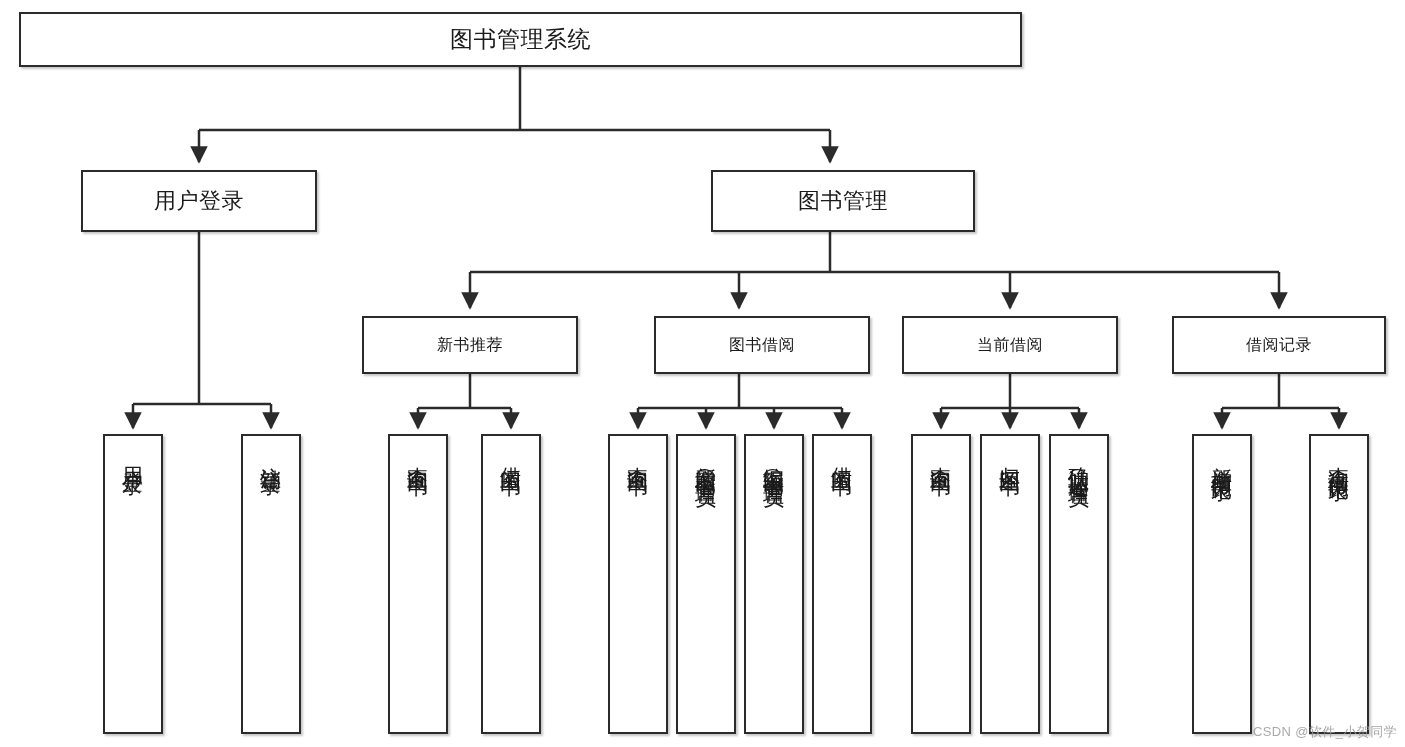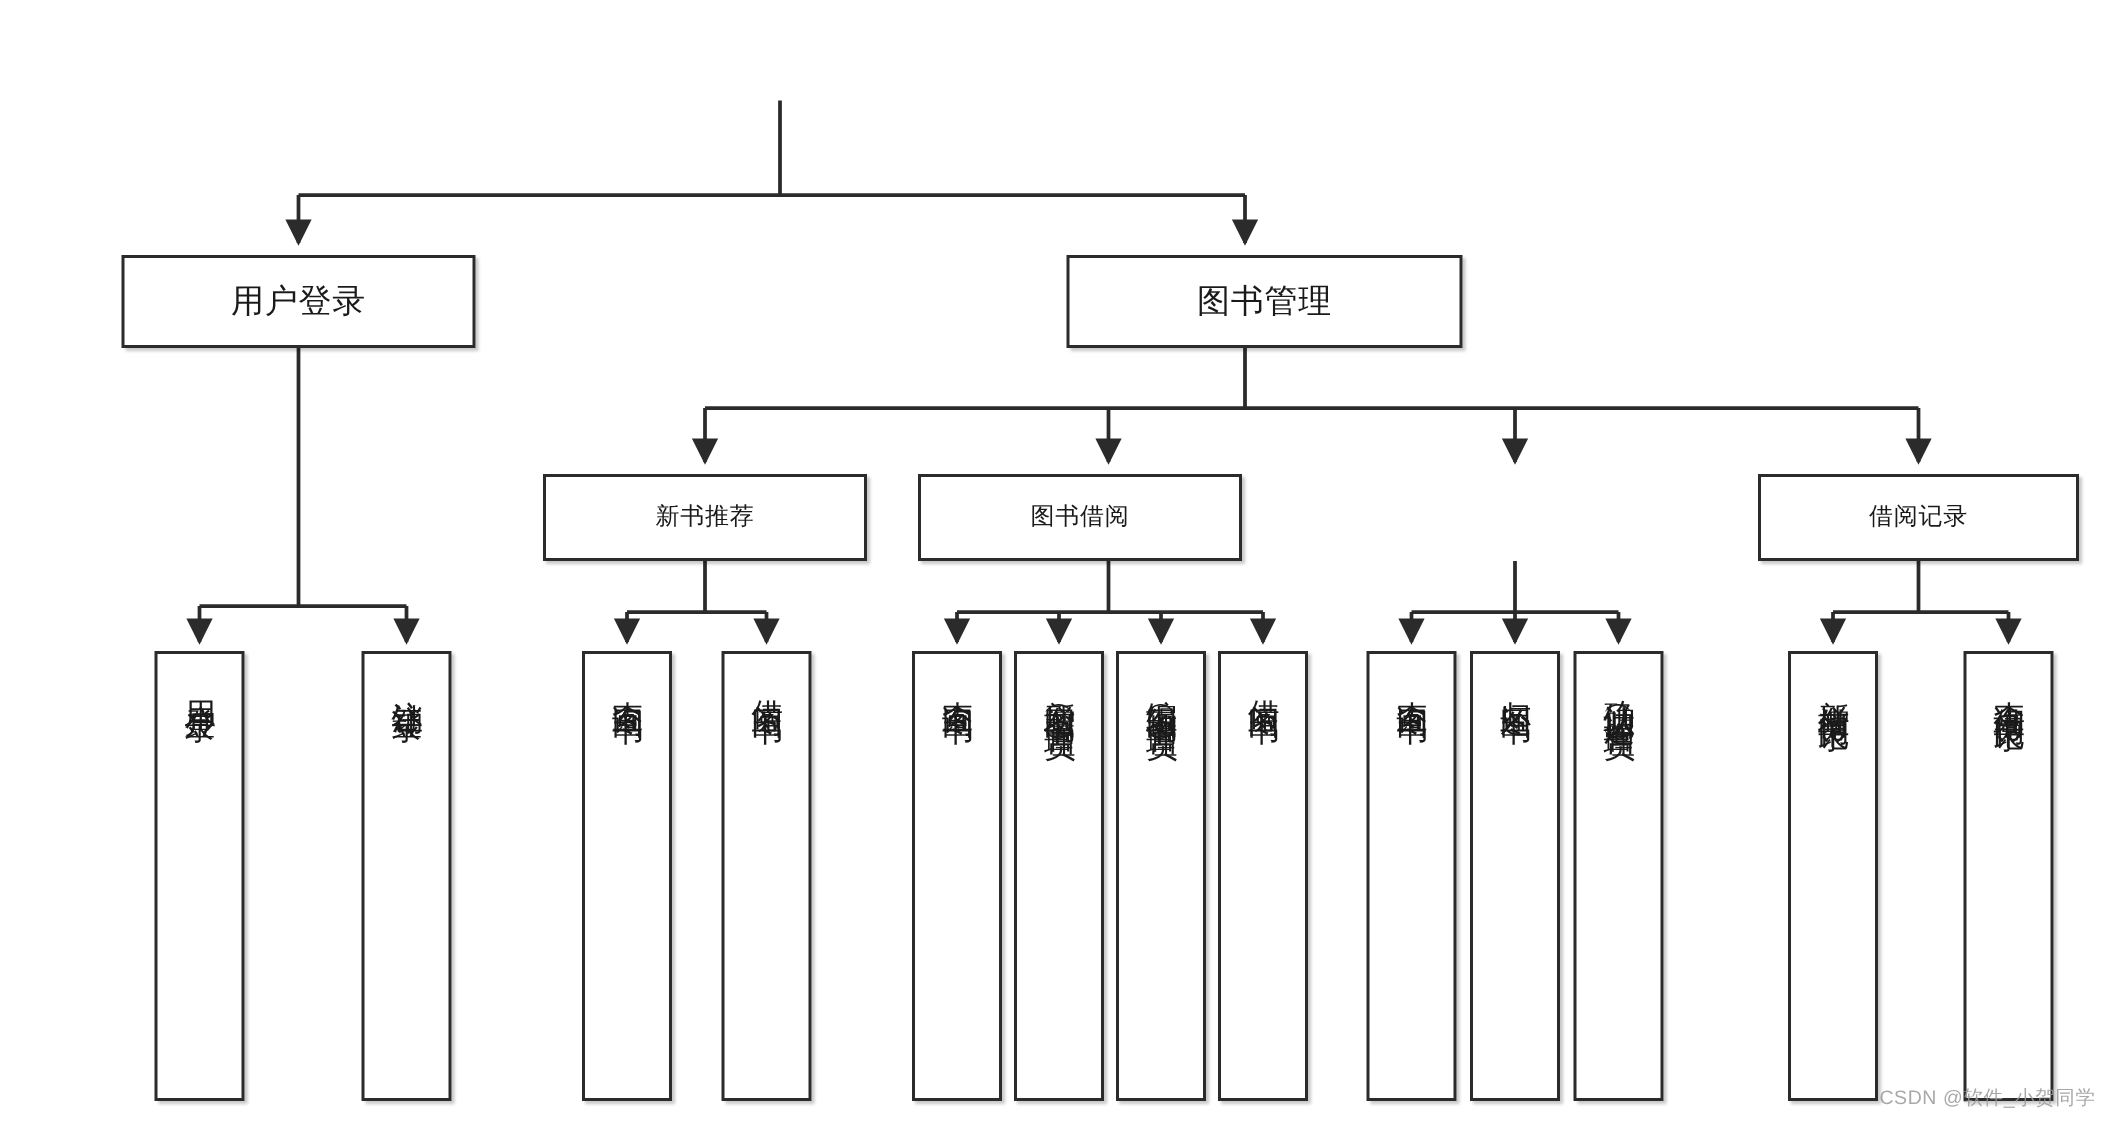--- a/index.html
+++ b/index.html
@@ -124,37 +124,43 @@
       <path d="M 1010 408 L 1010 428" marker-end="url(#arrow)"></path>
       <path d="M 1079 408 L 1079 428" marker-end="url(#arrow)"></path>
 
       <path d="M 1279 374 L 1279 408"></path>
       <path d="M 1222 408 L 1339 408"></path>
       <path d="M 1222 408 L 1222 428" marker-end="url(#arrow)"></path>
       <path d="M 1339 408 L 1339 428" marker-end="url(#arrow)"></path>
     </g>
   </svg>
 
+  <div class="node root" style="left:19px; top:12px; width:1003px; height:55px;">
+    <span class="label">图书管理系统</span>
+  </div>
 
   <div class="node level2" style="left:81px; top:170px; width:236px; height:62px;">
     <span class="label">用户登录</span>
   </div>
 
   <div class="node level2" style="left:711px; top:170px; width:264px; height:62px;">
     <span class="label">图书管理</span>
   </div>
 
   <div class="node level3" style="left:362px; top:316px; width:216px; height:58px;">
     <span class="label">新书推荐</span>
   </div>
 
-  <div class="node level3" style="left:612px; top:316px; width:216px; height:58px;font-family:Liberation Serif, serif;">
+  <div class="node level3" style="left:654px; top:316px; width:216px; height:58px;font-family:Liberation Serif, serif;">
     <span class="label">图书借阅</span>
   </div>
 
+  <div class="node level3" style="left:902px; top:316px; width:216px; height:58px;">
+    <span class="label">当前借阅</span>
+  </div>
 
   <div class="node level3" style="left:1172px; top:316px; width:214px; height:58px;">
     <span class="label">借阅记录</span>
   </div>
 
   <div class="node leaf" style="left:103px; top:434px; width:60px; height:300px;">
     <span class="label">用户登录</span>
   </div>
 
   <div class="node leaf" style="left:241px; top:434px; width:60px; height:300px;">

